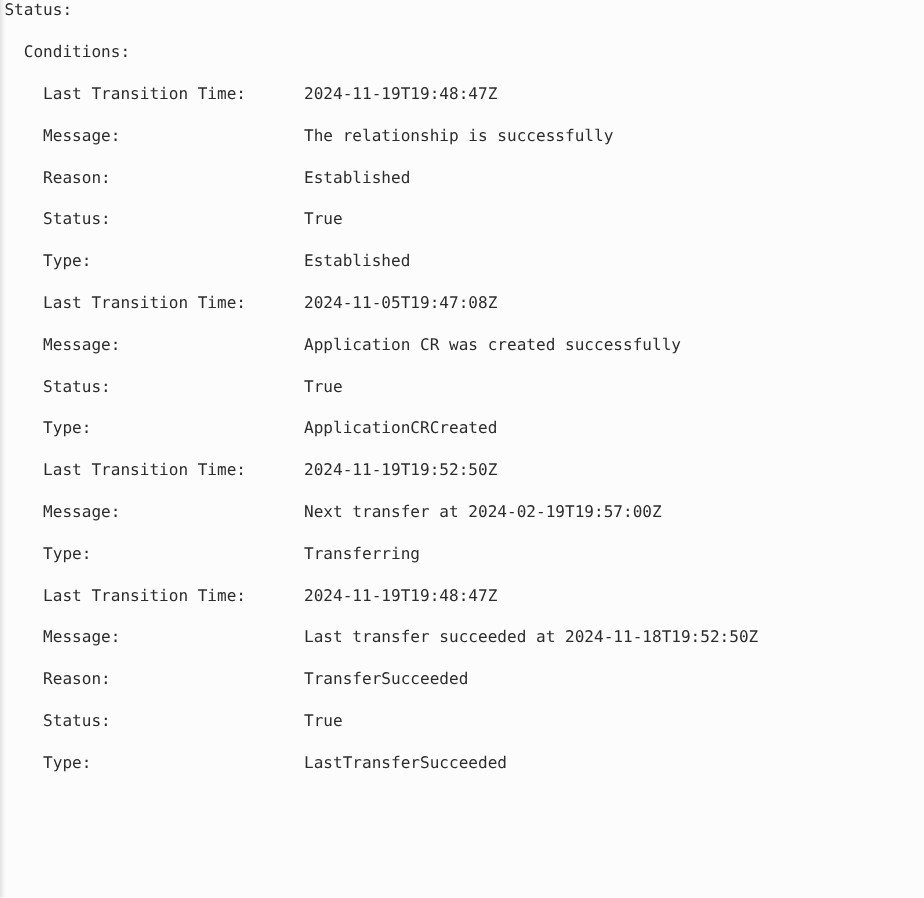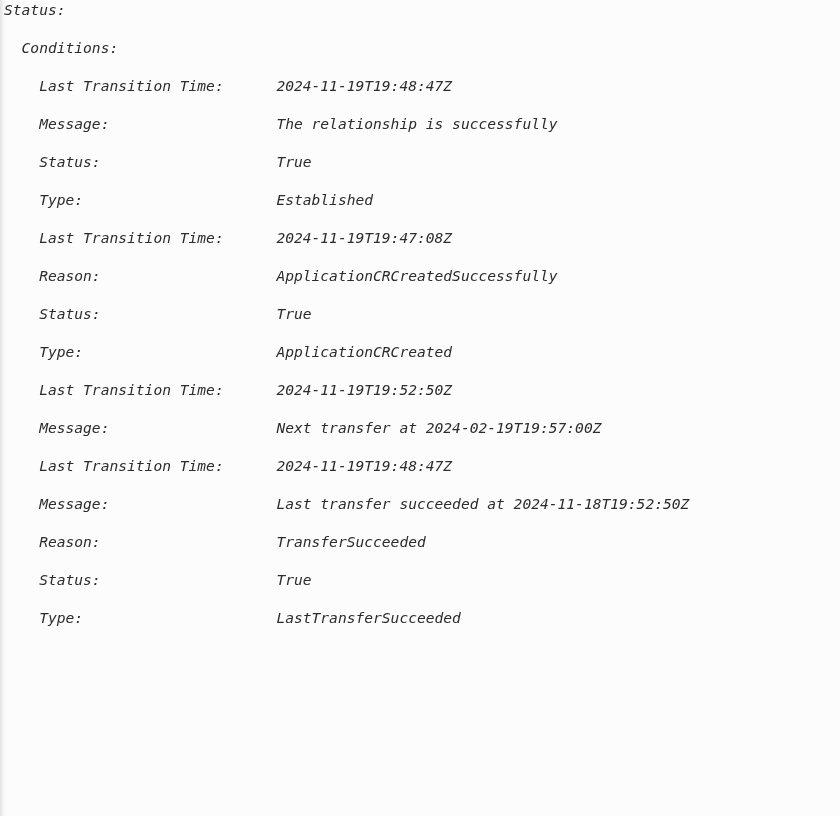--- a/index.html
+++ b/index.html
@@ -27,44 +27,45 @@
     padding: 0 0 0 4px;
     font-family: "Menlo", "Consolas", "DejaVu Sans Mono", "Liberation Mono", monospace;
     font-size: 14.6px;
     line-height: 19.0px;
     color: #2c2c2c;
     white-space: pre;
     letter-spacing: 0px;
   }
   .kv-row {
     display: block;
-    font-style: italic;
   }
   .kv-label {
     display: inline;
   }
   .kv-value {
     display: inline;
   }
 </style>
 </head>
 <body>
 
 <pre class="status-block" id="status-pre"><span class="kv-row"><span class="kv-label">Status:</span></span>
 <span class="kv-row">  <span class="kv-label">Conditions:</span></span>
 <span class="kv-row">    <span class="kv-label">Last Transition Time:      </span><span class="kv-value">2024-11-19T19:48:47Z</span></span>
 <span class="kv-row">    <span class="kv-label">Message:                   </span><span class="kv-value">The relationship is successfully</span></span>
+<span class="kv-row">    <span class="kv-label">Reason:                    </span><span class="kv-value">Established</span></span>
 <span class="kv-row">    <span class="kv-label">Status:                    </span><span class="kv-value">True</span></span>
 <span class="kv-row">    <span class="kv-label">Type:                      </span><span class="kv-value">Established</span></span>
-<span class="kv-row">    <span class="kv-label">Last Transition Time:      </span><span class="kv-value">2024-11-19T19:47:08Z</span></span>
-<span class="kv-row">    <span class="kv-label">Reason:                    </span><span class="kv-value">ApplicationCRCreatedSuccessfully</span></span>
+<span class="kv-row">    <span class="kv-label">Last Transition Time:      </span><span class="kv-value">2024-11-05T19:47:08Z</span></span>
+<span class="kv-row">    <span class="kv-label">Message:                   </span><span class="kv-value">Application CR was created successfully</span></span>
 <span class="kv-row">    <span class="kv-label">Status:                    </span><span class="kv-value">True</span></span>
 <span class="kv-row">    <span class="kv-label">Type:                      </span><span class="kv-value">ApplicationCRCreated</span></span>
 <span class="kv-row">    <span class="kv-label">Last Transition Time:      </span><span class="kv-value">2024-11-19T19:52:50Z</span></span>
 <span class="kv-row">    <span class="kv-label">Message:                   </span><span class="kv-value">Next transfer at 2024-02-19T19:57:00Z</span></span>
+<span class="kv-row">    <span class="kv-label">Type:                      </span><span class="kv-value">Transferring</span></span>
 <span class="kv-row">    <span class="kv-label">Last Transition Time:      </span><span class="kv-value">2024-11-19T19:48:47Z</span></span>
 <span class="kv-row">    <span class="kv-label">Message:                   </span><span class="kv-value">Last transfer succeeded at 2024-11-18T19:52:50Z</span></span>
 <span class="kv-row">    <span class="kv-label">Reason:                    </span><span class="kv-value">TransferSucceeded</span></span>
 <span class="kv-row">    <span class="kv-label">Status:                    </span><span class="kv-value">True</span></span>
 <span class="kv-row">    <span class="kv-label">Type:                      </span><span class="kv-value">LastTransferSucceeded</span></span>
 
 
 
 
 

